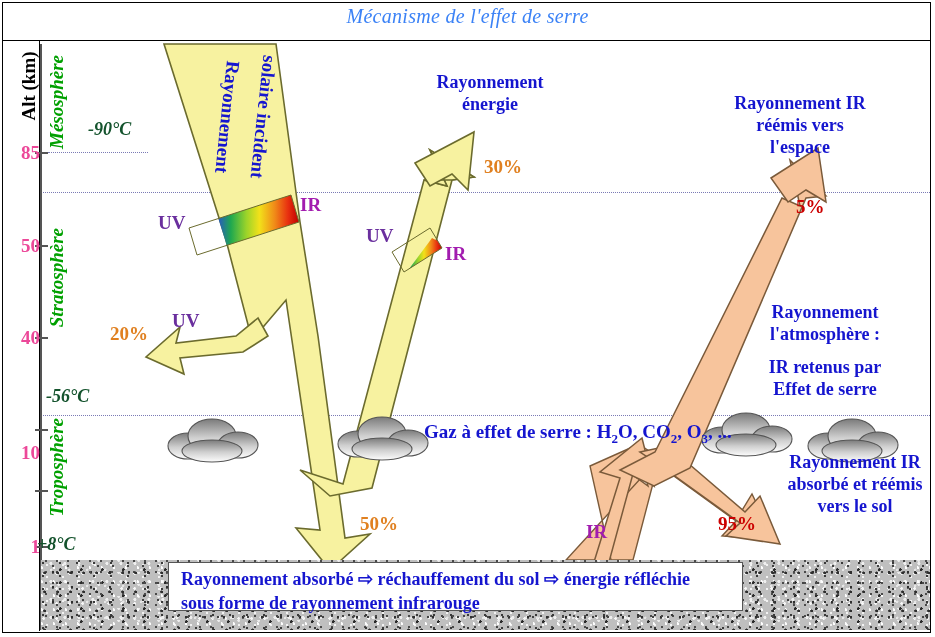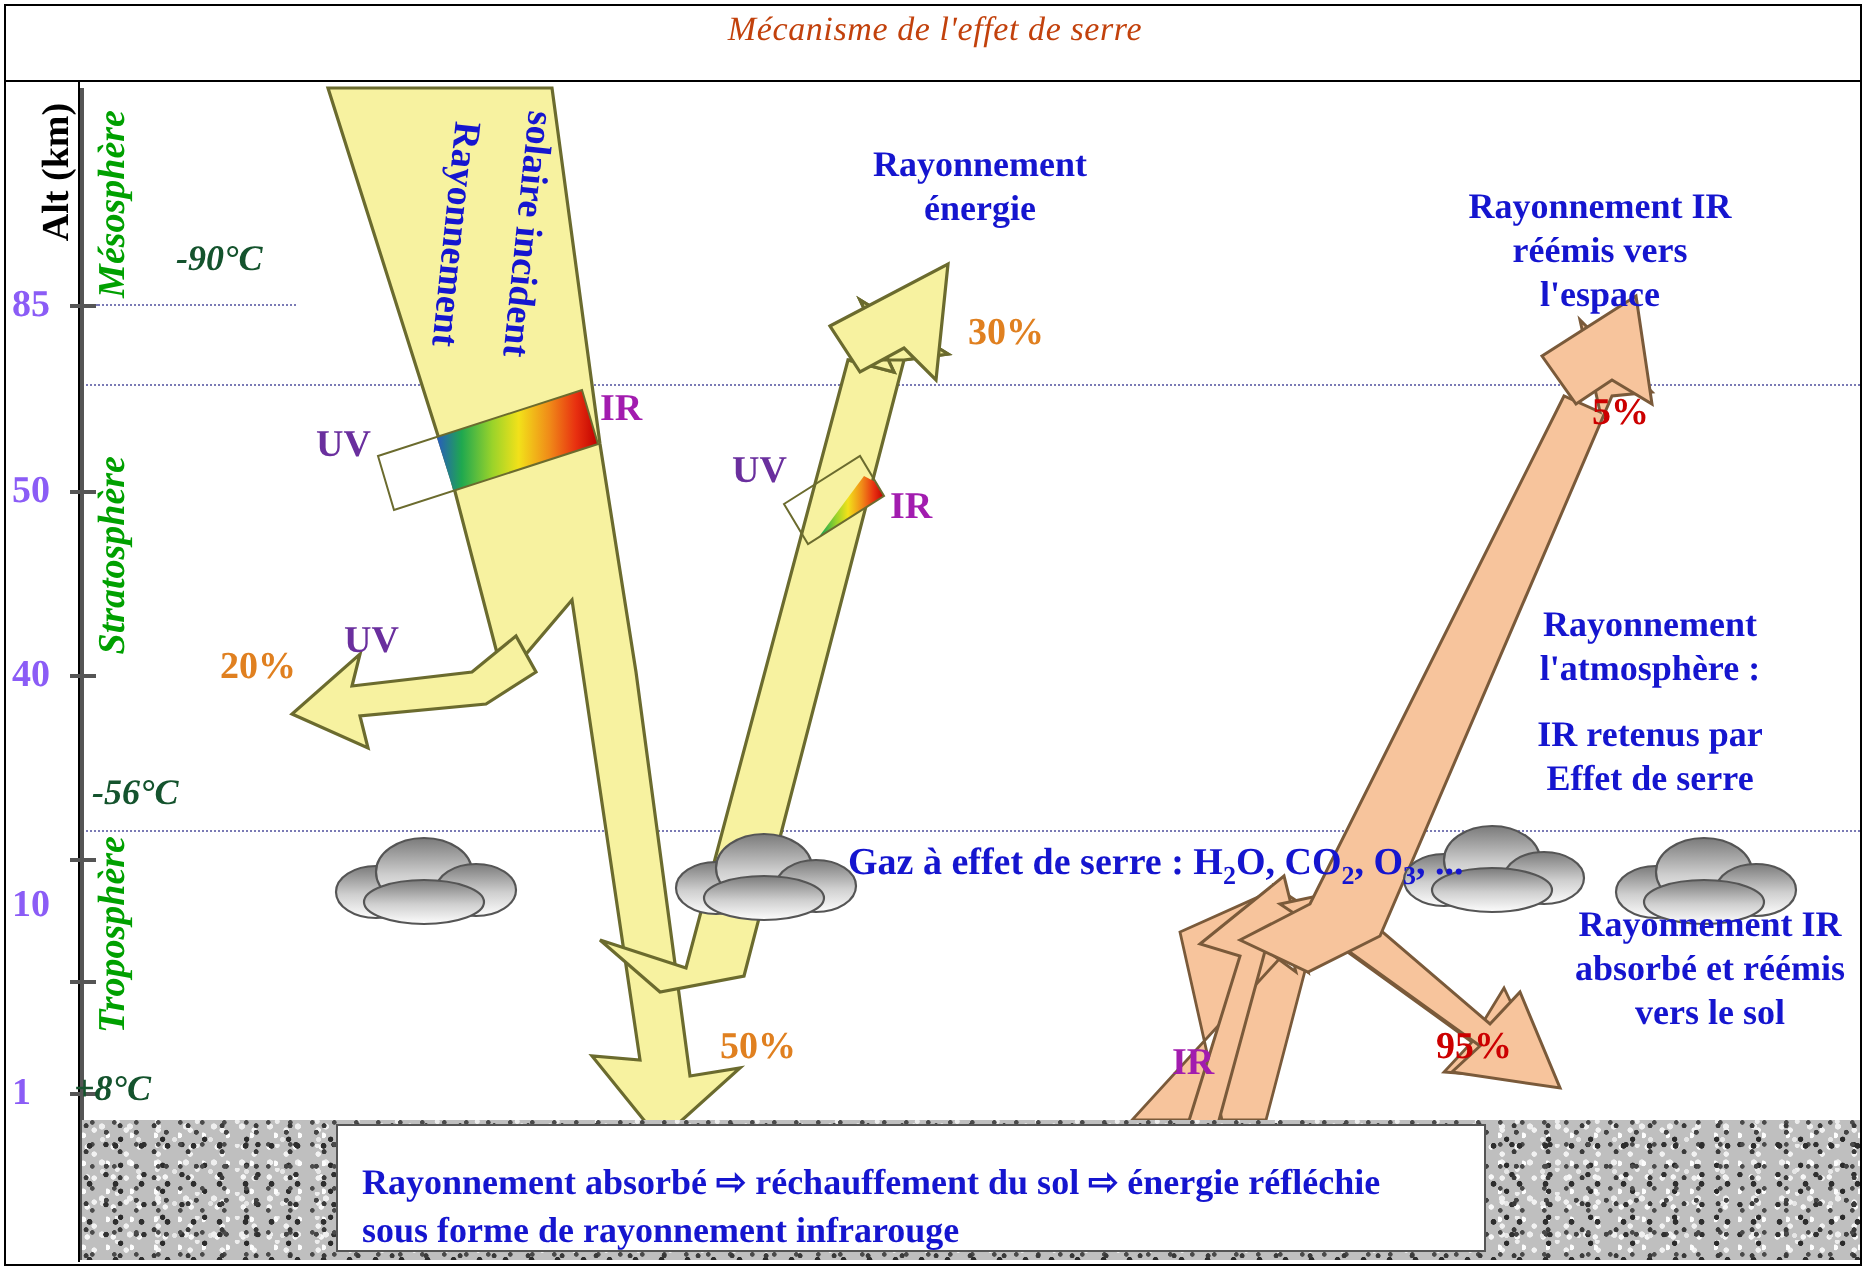--- a/index.html
+++ b/index.html
@@ -1,26 +1,26 @@
 <!DOCTYPE html>
 <html><head>
 <meta charset="utf-8">
 <style>
   html,body{margin:0;padding:0;background:#fff;}
   body{font-family:"Liberation Serif", serif;}
   #stage{position:relative;width:935px;height:637px;background:#ffffff;overflow:hidden;}
   #frame{position:absolute;left:2px;top:2px;width:929px;height:631px;border:1px solid #000;box-sizing:border-box;}
-  #title{position:absolute;left:0;top:5px;width:935px;text-align:center;font-style:italic;font-size:17px;color:#c2410c;font-family:"Liberation Serif",serif;letter-spacing:.3px;}
+  #title{position:absolute;left:0;top:5px;width:935px;text-align:center;font-style:italic;font-size:20px;color:#3b82f6;font-family:"Liberation Serif",serif;letter-spacing:.3px;}
   #titlerule{position:absolute;left:3px;top:40px;width:927px;height:1px;background:#000;}
 
   
   #axisbox{position:absolute;left:3px;top:41px;width:37px;height:590px;border-right:1px solid #000;box-sizing:border-box;}
   #axisline{position:absolute;left:40px;top:44px;width:2px;height:586px;background:#555;}
   .tick{position:absolute;width:13px;height:2px;background:#555;left:35px;}
-  .tlab{position:absolute;left:6px;width:34px;text-align:left;font-weight:bold;font-size:19px;color:#8b5cf6;font-family:"Liberation Serif",serif;}
+  .tlab{position:absolute;left:6px;width:34px;text-align:right;font-weight:bold;font-size:19px;color:#ec4899;font-family:"Liberation Serif",serif;}
   #altlab{position:absolute;left:-16px;top:75px;width:90px;text-align:center;font-weight:bold;font-size:19px;color:#000;
           transform:rotate(-90deg);transform-origin:center center;font-family:"Liberation Serif",serif;}
 
   .layername{position:absolute;color:#00a000;font-style:italic;font-weight:bold;font-size:19px;
              writing-mode:vertical-rl;transform:rotate(180deg);font-family:"Liberation Serif",serif;white-space:nowrap;}
   .temp{position:absolute;font-style:italic;font-weight:bold;font-size:18px;color:#14532d;font-family:"Liberation Serif",serif;white-space:nowrap;}
 
   .bline{position:absolute;height:0;border-top:1px dotted #7a7ab5;}
 
   
@@ -44,22 +44,22 @@
   }
 
   
   .blue{position:absolute;color:#1515cf;font-weight:bold;font-size:18px;line-height:1.22;
         font-family:"Liberation Serif",serif;text-align:center;white-space:nowrap;}
   .pct-or{position:absolute;color:#e08020;font-weight:bold;font-size:19px;font-family:"Liberation Serif",serif;}
   .pct-rd{position:absolute;color:#cc0000;font-weight:bold;font-size:19px;font-family:"Liberation Serif",serif;}
   .uvlab{position:absolute;color:#6a2f9e;font-weight:bold;font-size:19px;font-family:"Liberation Serif",serif;}
   .irlab{position:absolute;color:#a21caf;font-weight:bold;font-size:19px;font-family:"Liberation Serif",serif;}
 
-  #caption{position:absolute;left:168px;top:562px;width:575px;height:64px;background:#fff;border:1px solid #555;
-           box-sizing:border-box;padding:17px 10px 0 12px;}
+  #caption{position:absolute;left:168px;top:562px;width:575px;height:49px;background:#fff;border:1px solid #555;
+           box-sizing:border-box;padding:5px 10px 0 12px;}
   #caption div{color:#1515cf;font-weight:bold;font-size:18px;line-height:1.32;font-family:"Liberation Serif",serif;}
 
   .ggas{position:absolute;color:#1515cf;font-weight:bold;font-size:19px;font-family:"Liberation Serif",serif;white-space:nowrap;}
   .ggas sub{font-size:13px;}
 
   svg{position:absolute;left:0;top:0;}
   .sd{pointer-events:none;}
 </style>
 </head>
 <body>

